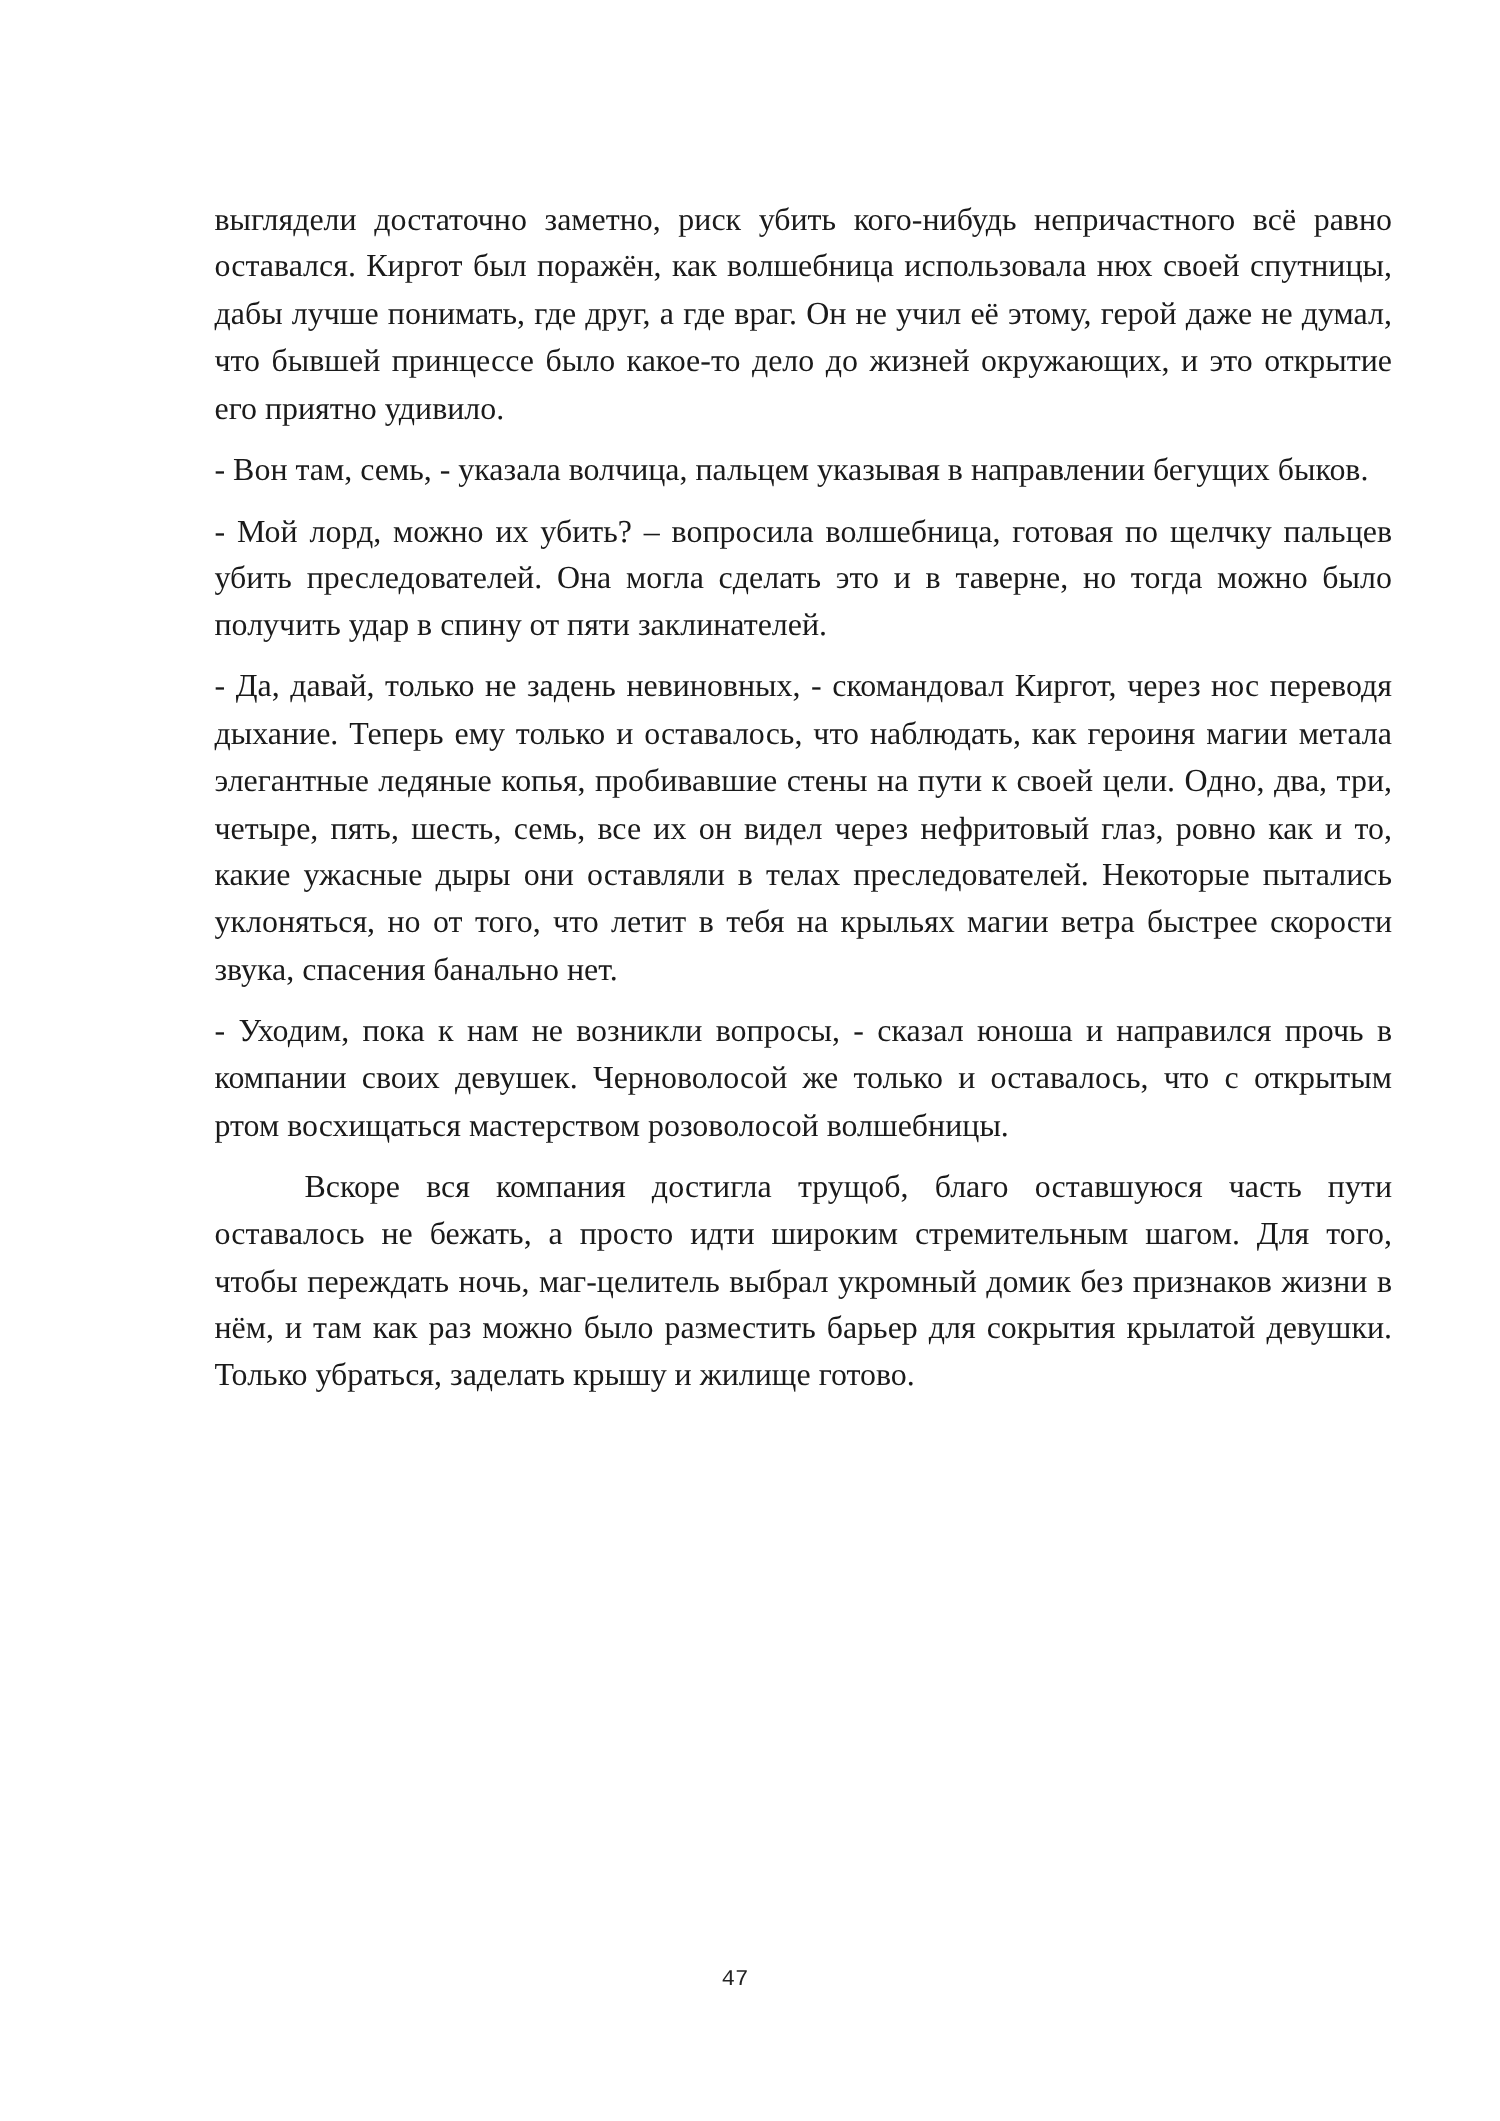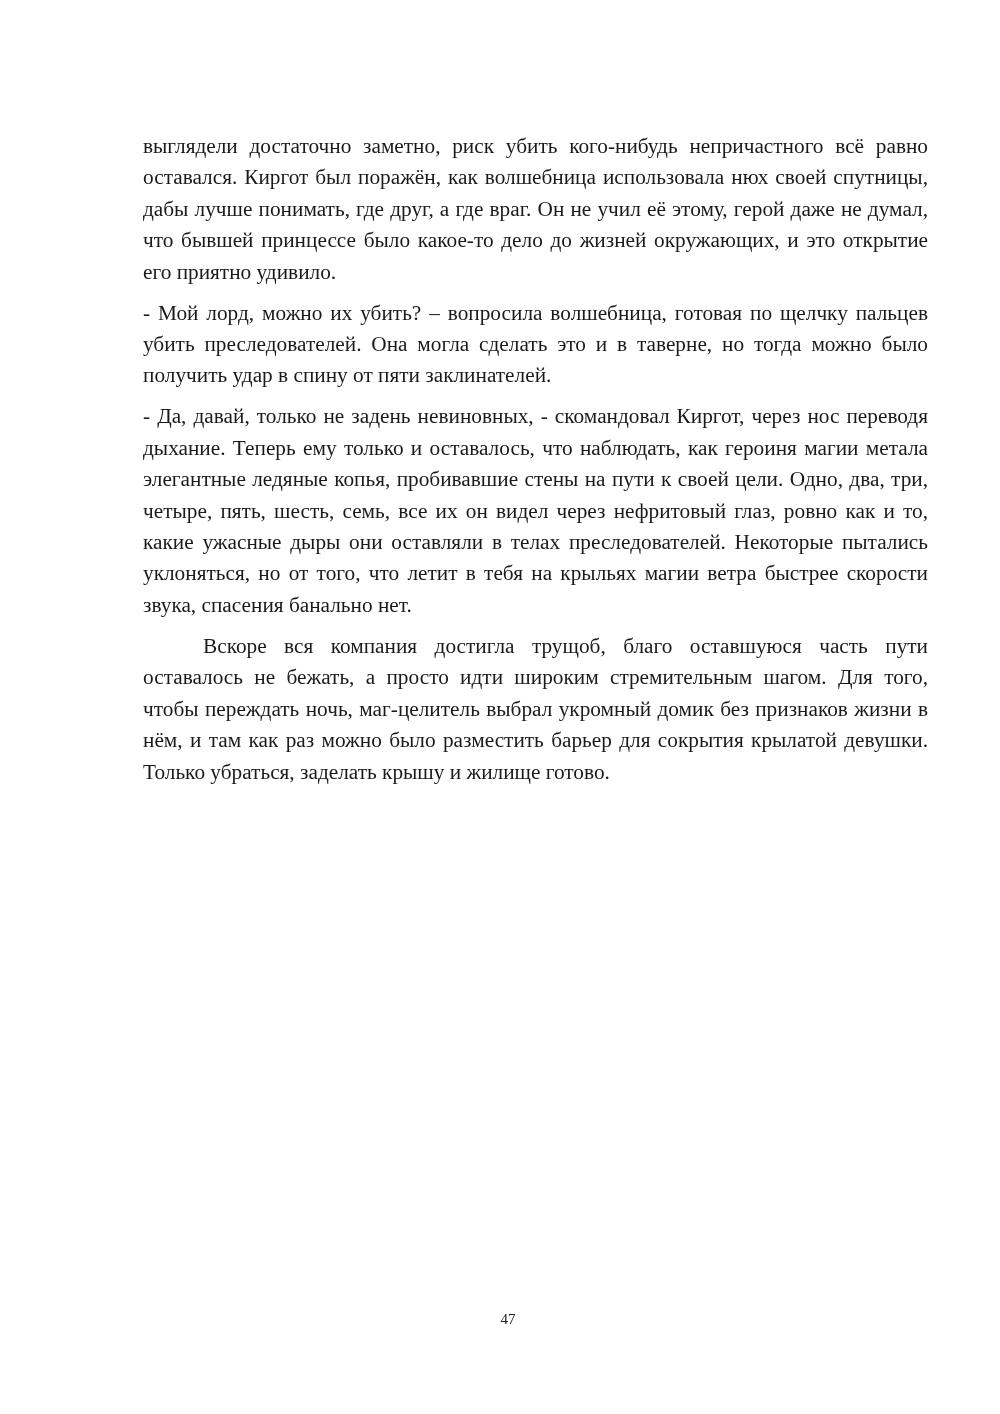--- a/index.html
+++ b/index.html
@@ -42,30 +42,31 @@
     }
     .para.last {
       text-align-last: justify;
     }
     .page-number {
       position: absolute;
       left: 0;
       width: 980px;
       top: 1311px;
       text-align: center;
-      font-family: Liberation Serif, serif;
+      font-family: Liberation Mono, monospace;
       font-size: 15px;
       color: #222222;
-      padding-left: 18px;
     }
   </style>
 </head>
 <body>
 
 <div class="page">
   <div class="text-column">
     <p class="para">выглядели достаточно заметно, риск убить кого-нибудь непричастного всё равно оставался. Киргот был поражён, как волшебница использовала нюх своей спутницы, дабы лучше понимать, где друг, а где враг. Он не учил её этому, герой даже не думал, что бывшей принцессе было какое-то дело до жизней окружающих, и это открытие его приятно удивило.</p>
+    <p class="para">- Вон там, семь, - указала волчица, пальцем указывая в направлении бегущих быков.</p>
     <p class="para">- Мой лорд, можно их убить? – вопросила волшебница, готовая по щелчку пальцев убить преследователей. Она могла сделать это и в таверне, но тогда можно было получить удар в спину от пяти заклинателей.</p>
     <p class="para">- Да, давай, только не задень невиновных, - скомандовал Киргот, через нос переводя дыхание. Теперь ему только и оставалось, что наблюдать, как героиня магии метала элегантные ледяные копья, пробивавшие стены на пути к своей цели. Одно, два, три, четыре, пять, шесть, семь, все их он видел через нефритовый глаз, ровно как и то, какие ужасные дыры они оставляли в телах преследователей. Некоторые пытались уклоняться, но от того, что летит в тебя на крыльях магии ветра быстрее скорости звука, спасения банально нет.</p>
+    <p class="para">- Уходим, пока к нам не возникли вопросы, - сказал юноша и направился прочь в компании своих девушек. Черноволосой же только и оставалось, что с открытым ртом восхищаться мастерством розоволосой волшебницы.</p>
     <p class="para indent">Вскоре вся компания достигла трущоб, благо оставшуюся часть пути оставалось не бежать, а просто идти широким стремительным шагом. Для того, чтобы переждать ночь, маг-целитель выбрал укромный домик без признаков жизни в нём, и там как раз можно было разместить барьер для сокрытия крылатой девушки. Только убраться, заделать крышу и жилище готово.</p>
   </div>
   <div class="page-number">47</div>
 </div>
 
 </body></html>

